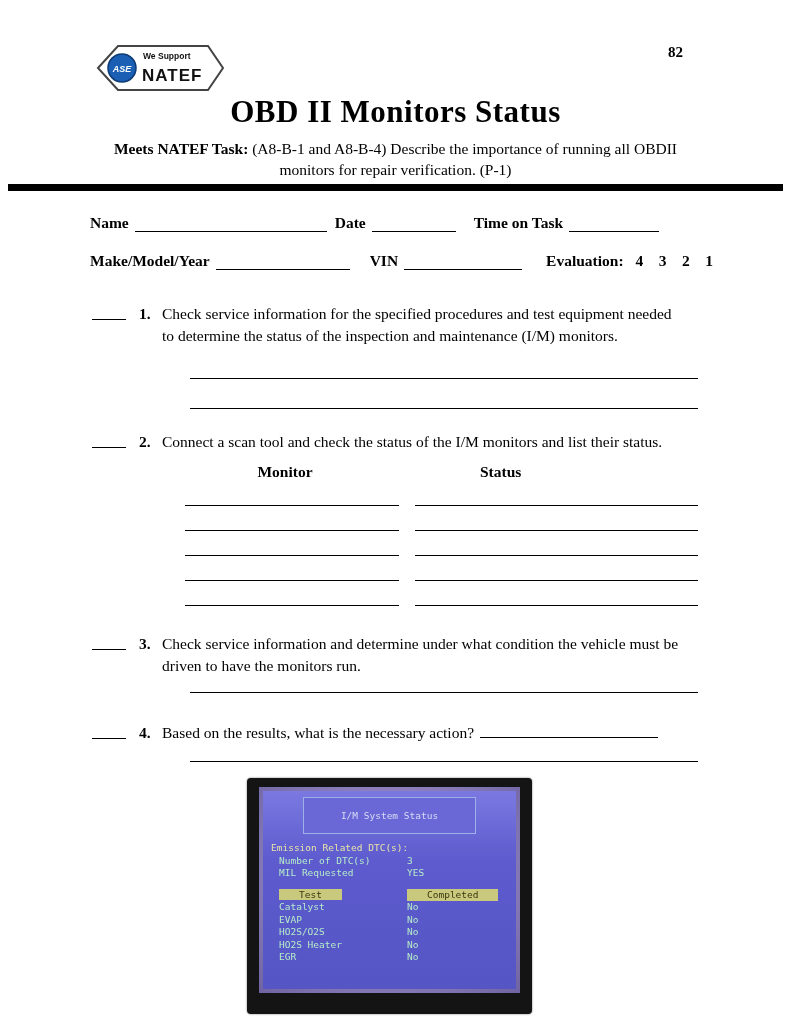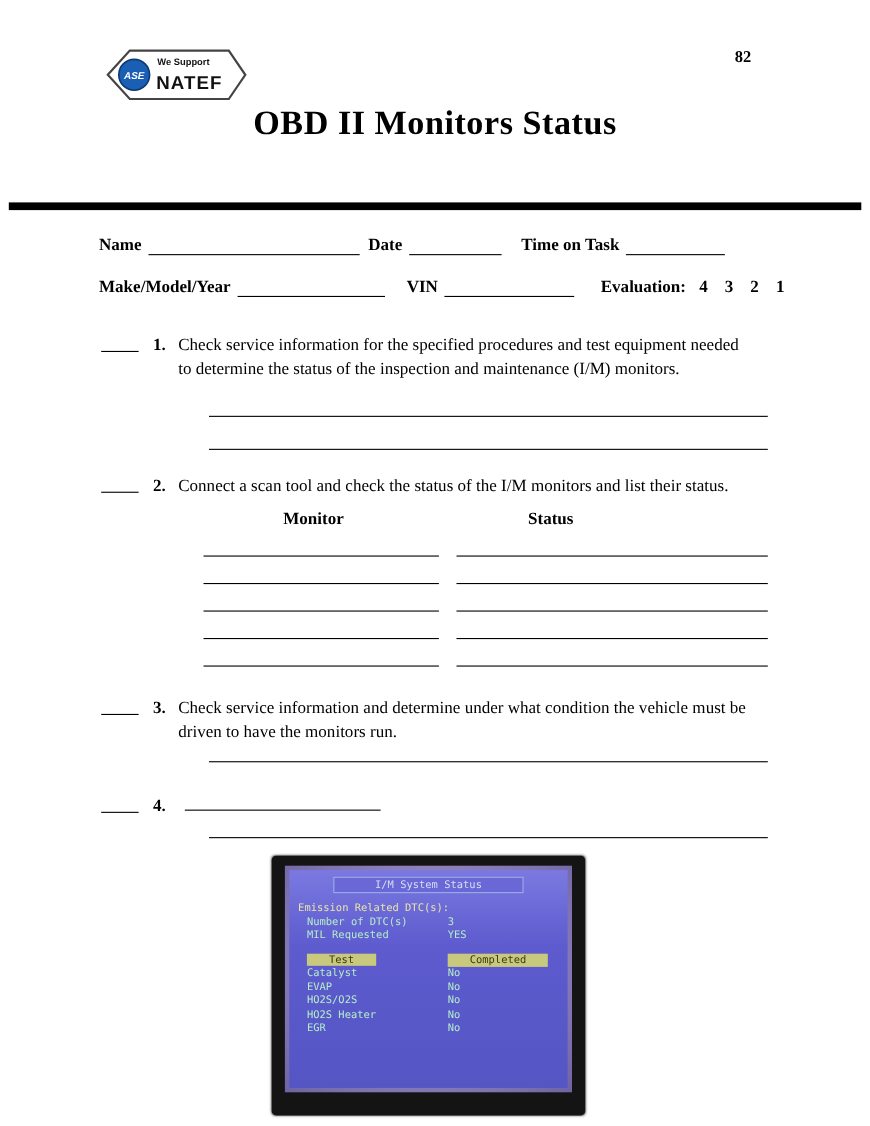--- a/index.html
+++ b/index.html
@@ -40,21 +40,21 @@
   #l4{top:761px;left:190px;width:508px;}
   
   #photo{position:absolute;top:778px;left:247px;width:285px;height:236px;background:#141414;border-radius:4px;
          padding:9px 12px 0;box-sizing:border-box;box-shadow:0 0 2px #666;}
   #surround{width:100%;height:206px;background:radial-gradient(ellipse at 50% 45%, #9a8fd0 0%, #8d80bd 55%, #6f63a2 100%);
             padding:4px;box-sizing:border-box;}
   #screen{width:100%;height:100%;background:linear-gradient(180deg,#7b79e0 0%, #5d5bce 35%, #5555c4 100%);
           font-family:"DejaVu Sans Mono","Liberation Mono",monospace;font-size:9.5px;
           color:#b5ecc9;padding:5px 8px;box-sizing:border-box;overflow:hidden;}
   #screen-title{width:72%;margin:1px auto 8px;text-align:center;border:1px solid #9db0e8;background:#6a68d6;
-                color:#d7dcf5;padding:1px 0;}
+                color:#d7dcf5;padding:12px 0;}
   .srow{display:flex;height:12.5px;line-height:12.5px;white-space:nowrap;}
   .srow .lab{flex:none;width:128px;padding-left:8px;}
   .dtc-heading{color:#e8e4a8;}
   .shead{margin-top:9px;}
   .hl{background:#c9c97e;color:#3c3810;padding:0 20px;}
 </style>
 </head>
 <body>
 
 <div class="page">
@@ -65,20 +65,24 @@
       <circle cx="27" cy="28" r="14" fill="#1a5fb4" stroke="#0d3a75" stroke-width="1.5"></circle>
       <text x="27" y="31.5" text-anchor="middle" font-size="9" font-weight="bold" font-style="italic" fill="#ffffff" font-family="Liberation Sans, sans-serif">ASE</text>
       <text x="48" y="19" font-size="8.5" font-weight="bold" fill="#111111" font-family="Liberation Sans, sans-serif">We Support</text>
       <text x="47" y="41" font-size="17" font-weight="bold" fill="#111111" letter-spacing="1" font-family="Liberation Sans, sans-serif">NATEF</text>
     </svg>
   </div>
 
   <div id="pagenum">82</div>
 
   <div id="title">OBD II Monitors Status</div>
+  <div id="task">
+    <b>Meets NATEF Task:</b>
+    <span>(A8-B-1 and A8-B-4)  Describe the importance of running all OBDII monitors for repair verification. (P-1)</span>
+  </div>
 
   <div id="rule"></div>
 
   <div id="formrow1" class="formrow">
     <span>Name</span>
     <span class="u" style="width:192px"></span>
     <span>Date</span>
     <span class="u" style="width:84px"></span>
     <span style="margin-left:10px">Time on Task</span>
     <span class="u" style="width:90px"></span>
@@ -125,21 +129,21 @@
     <span class="blank"></span>
     <span class="num">3.</span>
     <span class="text">Check service information and determine under what condition the vehicle must be driven to have the monitors run.</span>
   </div>
   <div id="l3" class="line"></div>
 
   <div id="q4" class="q">
     <span class="blank"></span>
     <span class="num">4.</span>
     <span class="text">
-      <span class="u-inline"></span>
+      <span>Based on the results, what is the necessary action?</span><span class="u-inline"></span>
     </span>
   </div>
   <div id="l4" class="line"></div>
 
   <div id="photo">
     <div id="surround">
       <div id="screen">
         <div id="screen-title">I/M System Status</div>
 
         <div class="srow dtc-heading">

